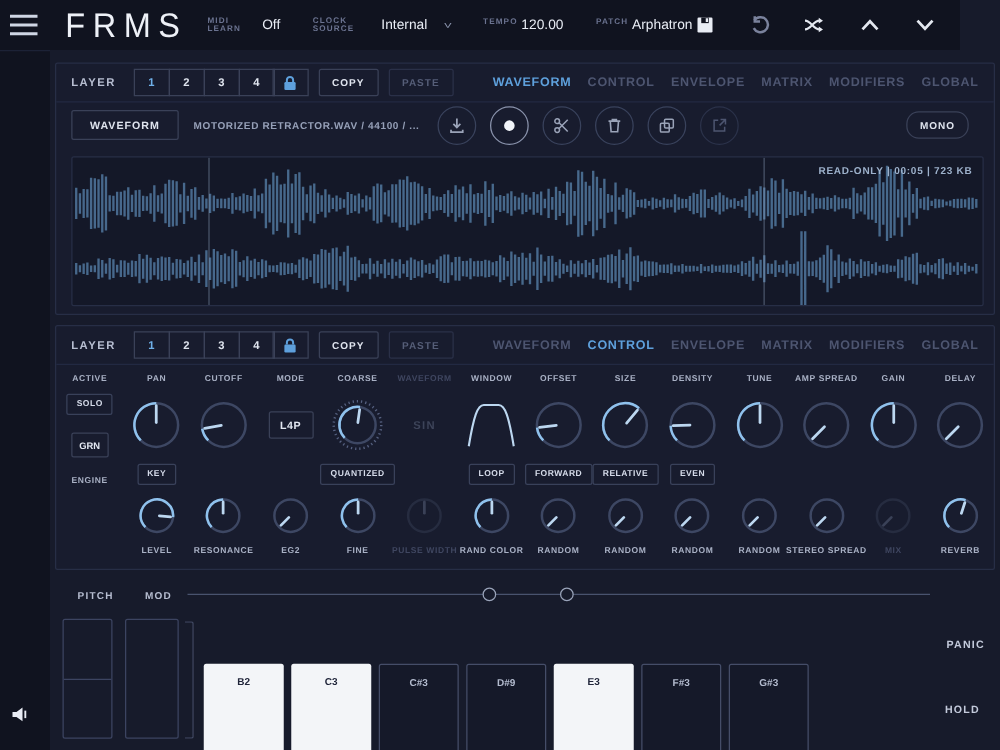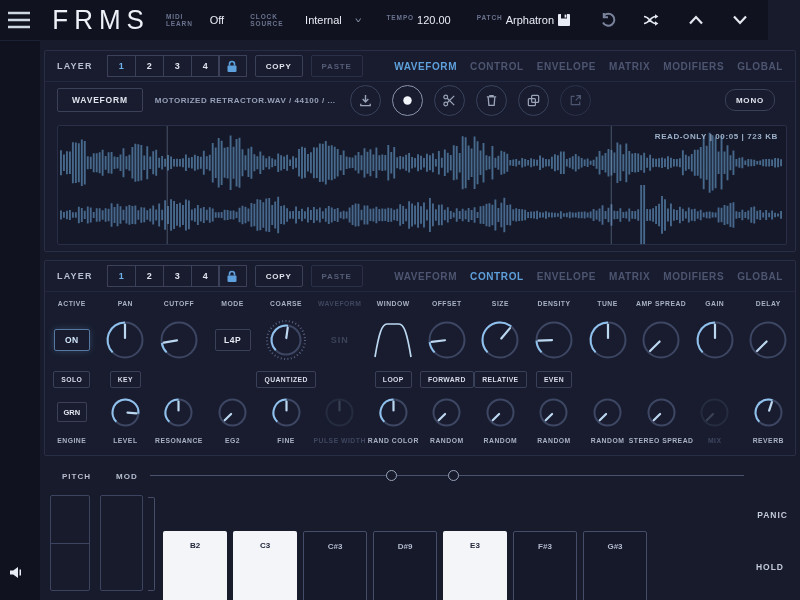--- a/index.html
+++ b/index.html
@@ -271,23 +271,20 @@
         <div class="tab active">CONTROL</div>
         <div class="tab">ENVELOPE</div>
         <div class="tab">MATRIX</div>
         <div class="tab">MODIFIERS</div>
         <div class="tab">GLOBAL</div>
       </div>
     </div>
   <div class="ctrl-grid" id="ctrl-grid">
       <div class="col">
         <div class="clabel">ACTIVE</div>
-        <div class="wtop">
-          <button class="ctlbtn big accent">ON</button>
-        </div>
         <div class="wmid">
           <button class="midbtn">SOLO</button>
         </div>
         <div class="wbot">
           <button class="ctlbtn small">GRN</button>
         </div>
         <div class="clabel">ENGINE</div>
       </div>
       <div class="col">
         <div class="clabel">PAN</div>

